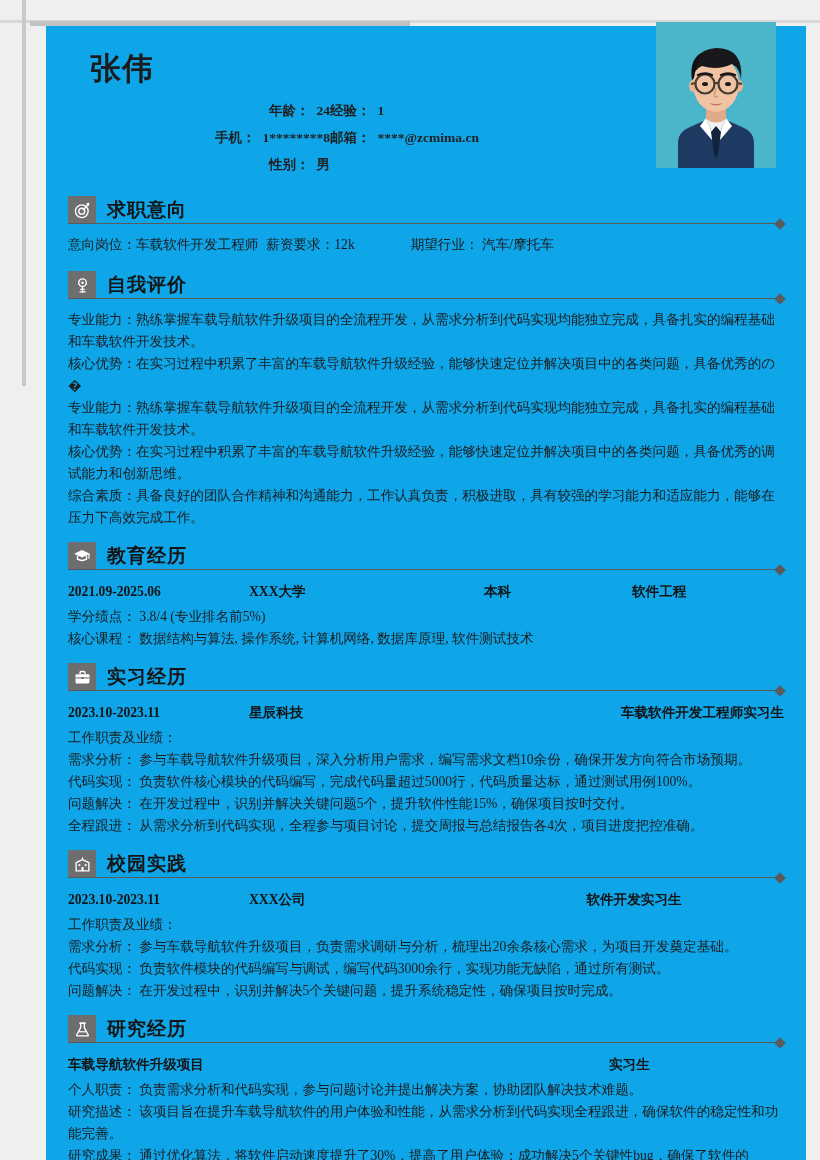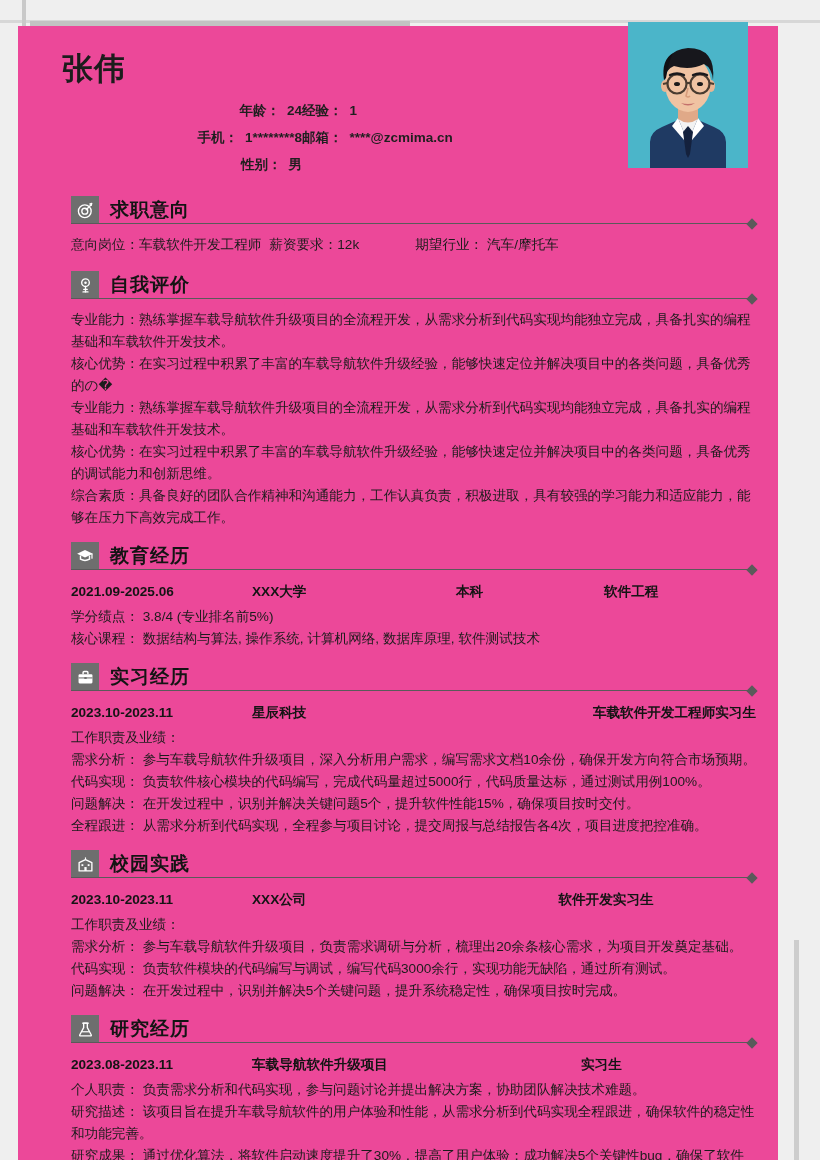--- a/index.html
+++ b/index.html
@@ -41,25 +41,26 @@
   .right-scrollbar {
     position: absolute;
     left: 794px; top: 940px;
     width: 5px; height: 220px;
     background: #cdcdcd;
   }
 
   
   #sheet {
     position: absolute;
-    left: 18px; top: 26px;
+    left: 46px; top: 26px;
     width: 760px;
     height: 1134px;
-    background: #ec4899;
+    background: #0ea5e9;
     padding: 0 22px;
+    font-family: Liberation Serif, serif;
   }
 
   
   .hdr { position: relative; height: 165px; }
   .name {
     position: absolute;
     left: 22px; top: 22px;
     font-size: 31px;
     font-weight: bold;
     color: #1c1c1c;
@@ -95,21 +96,21 @@
   .photo {
     position: absolute;
     right: 8px; top: -4px;
     width: 120px; height: 146px;
     background: #4bb5c9;
     overflow: hidden;
   }
   .photo svg { display: block; width: 120px; height: 146px; }
 
   
-  .section { margin-top: 4px; margin-left: 31px; }
+  .section { margin-top: 4px; }
   .sec-head {
     position: relative;
     display: flex;
     align-items: center;
     height: 30px;
     margin-bottom: 2px;
   }
   .sec-icon {
     width: 28px; height: 28px;
     background: #6e6e6e;
@@ -430,21 +431,20 @@
           </svg>
         </span>
         <span class="sec-title">研究经历</span>
         <span class="sec-rule">
           <span class="ln"></span>
             <span class="dia"></span>
         </span>
       </div>
       <div class="sec-body">
         <div class="exp-row">
-          <span class="exp-date">2023.08-2023.11</span>
           <span class="exp-org">车载导航软件升级项目</span>
           <span class="exp-role" style="width:175px;text-align:left">实习生</span>
         </div>
         <div class="line">个人职责： 负责需求分析和代码实现，参与问题讨论并提出解决方案，协助团队解决技术难题。</div>
         <div class="line">研究描述： 该项目旨在提升车载导航软件的用户体验和性能，从需求分析到代码实现全程跟进，确保软件的稳定性和功能完善。</div>
         <div class="line">研究成果： 通过优化算法，将软件启动速度提升了30%，提高了用户体验；成功解决5个关键性bug，确保了软件的</div>
       </div>
     </div>
 
   </div>

